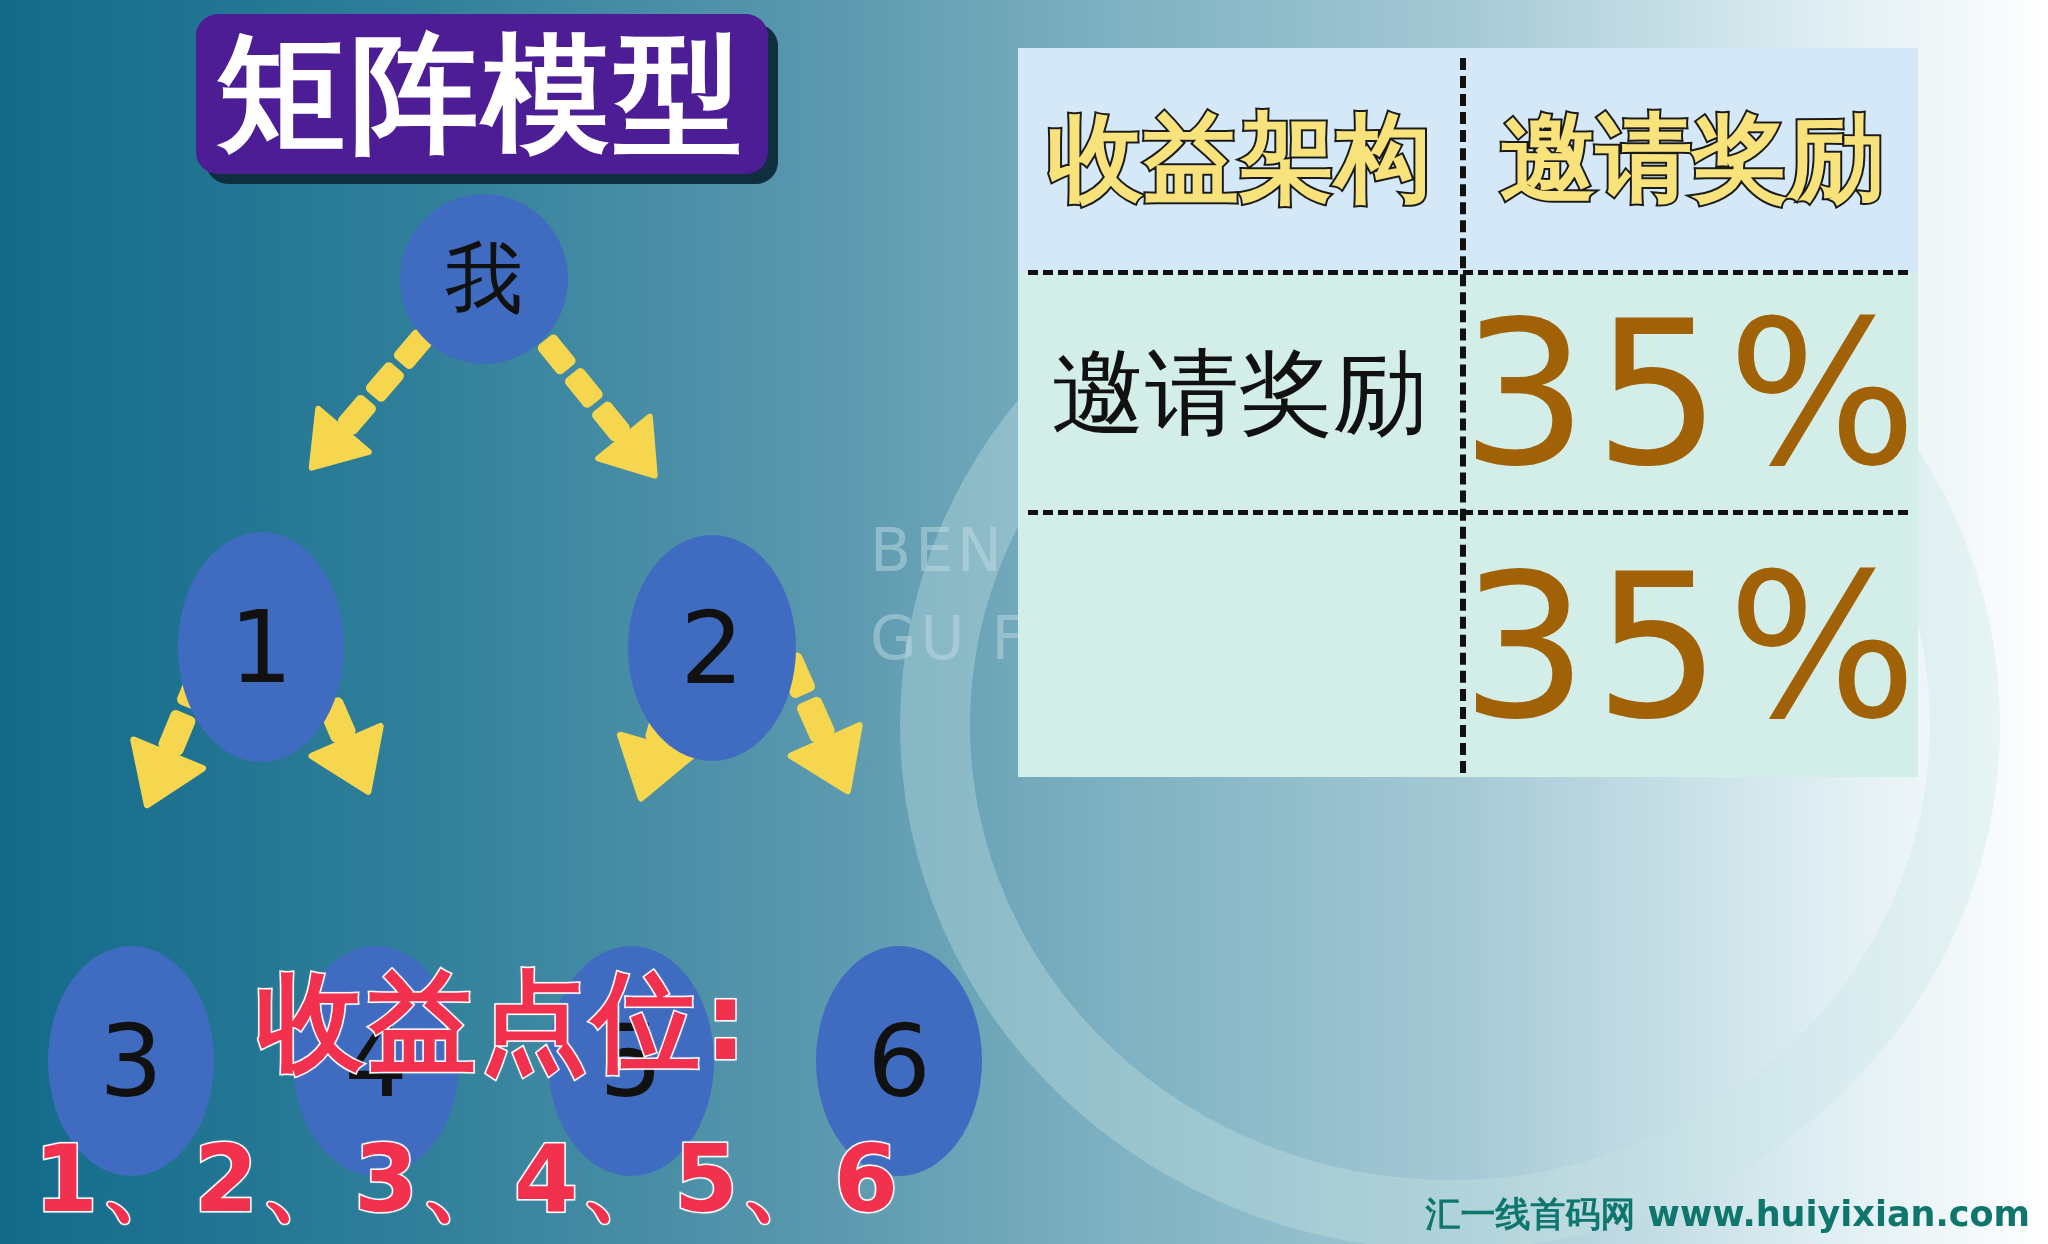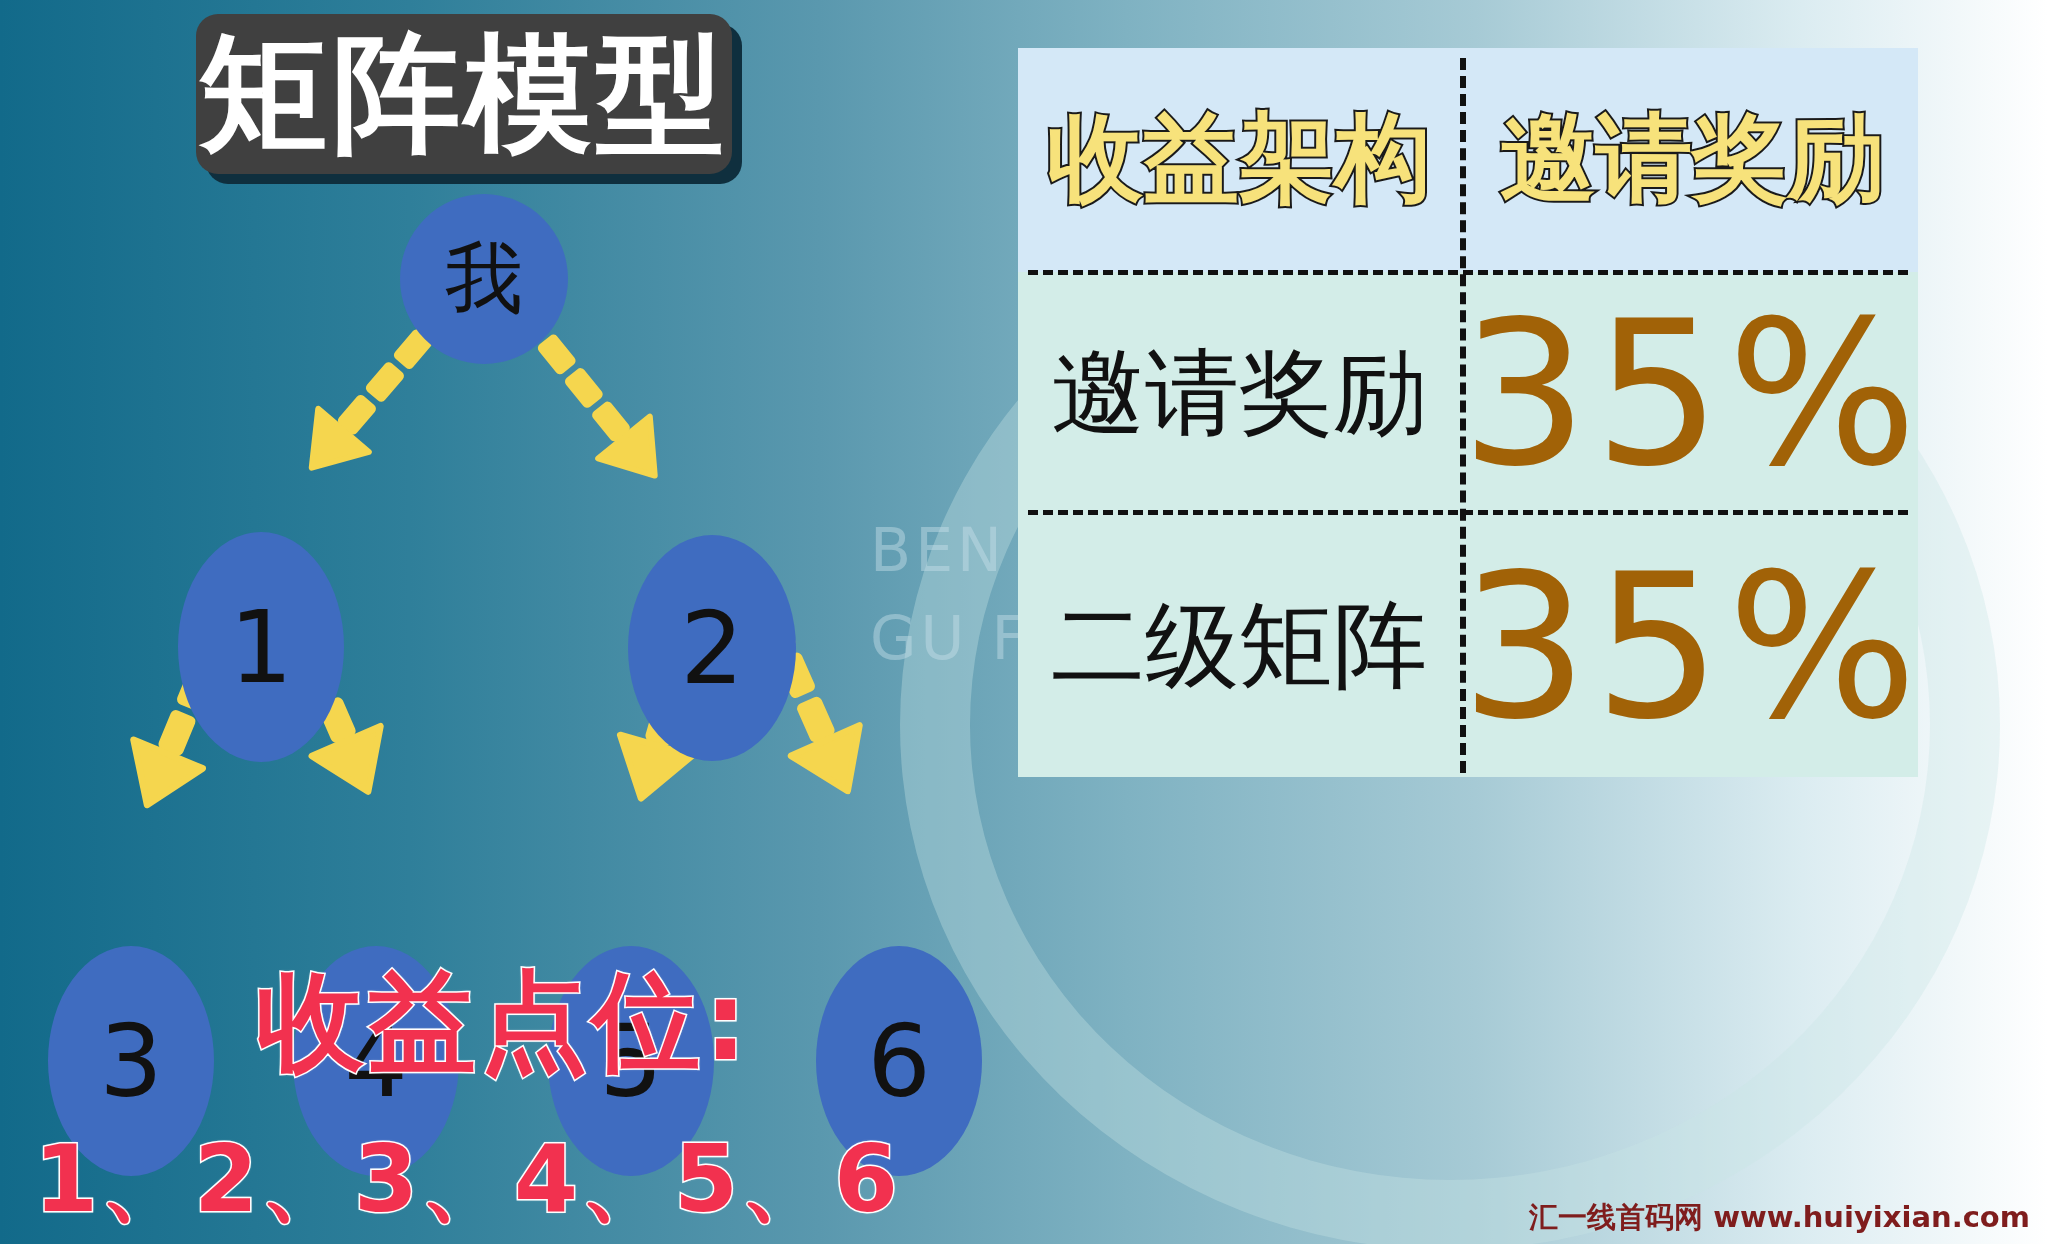--- a/index.html
+++ b/index.html
@@ -12,21 +12,21 @@
     position:absolute; left:900px; top:200px; width:1100px; height:1050px;
     border-radius:50%; border:70px solid rgba(200,228,230,0.35);
     box-sizing:border-box;
   }
   .watermark-text {
     position:absolute; color:rgba(200,225,232,0.45);
     font-family:"DejaVu Sans", sans-serif; font-size:60px; letter-spacing:4px;
   }
   .title {
     position:absolute; left:196px; top:14px; height:160px;
-    background:#404040; border-radius:22px; padding:0 4px;
+    background:#4c1d95; border-radius:22px; padding:0 22px;
     box-shadow: 10px 10px 0 #0f2f3e;
     display:flex; align-items:center;
   }
   .title span {
     font-family:"DejaVu Sans", sans-serif; font-weight:bold;
     font-size:128px; line-height:150px; color:#fff; letter-spacing:4px;
   }
   .node {
     position:absolute; border-radius:50%; background:#3f6cc0;
     display:flex; align-items:center; justify-content:center;
@@ -55,21 +55,21 @@
   .hdr-text {
     font-weight:bold; font-size:96px; color:#f7e27b;
     -webkit-text-stroke: 4px #1a1a1a; paint-order: stroke fill;
   }
   .row-label { font-size:94px; color:#111; }
   .row-value { font-size:200px; color:#a16207; letter-spacing:6px; }
   .hline { position:absolute; left:10px; width:880px; border-top:5px dashed #111; }
   .vline { position:absolute; left:442px; top:10px; height:715px; border-left:6px dashed #111; }
   .footer {
     position:absolute; right:18px; bottom:6px; font-weight:bold;
-    font-size:29px; color:#7f1d1d; font-family:"DejaVu Sans", sans-serif;margin-top:28px;
+    font-size:35px; color:#0f766e; font-family:"DejaVu Sans", sans-serif;margin-top:28px;
   }
 </style>
 </head>
 <body>
 
 <div class="watermark-ring"></div>
 <div class="watermark-text" style="left:870px; top:515px;">BEN</div>
 <div class="watermark-text" style="left:870px; top:595px;margin-top:8px;">GU F</div>
 
 <div class="title">
@@ -142,21 +142,18 @@
   <div class="hline" style="top:222px;"></div>
   <div class="hline" style="top:462px;"></div>
   <div class="vline"></div>
 
   <div class="cell" style="left:0; top:228px; width:442px; height:234px;">
     <span class="row-label">邀请奖励</span>
   </div>
   <div class="cell" style="left:448px; top:228px; width:452px; height:234px;">
     <span class="row-value">35%</span>
   </div>
-  <div class="cell" style="left:0; top:468px; width:442px; height:261px;">
-    <span class="row-label">二级矩阵</span>
-  </div>
   <div class="cell" style="left:448px; top:468px; width:452px; height:261px;">
     <span class="row-value">35%</span>
   </div>
 </div>
 
 <div class="footer">汇一线首码网 www.huiyixian.com</div>
 
 </body></html>

